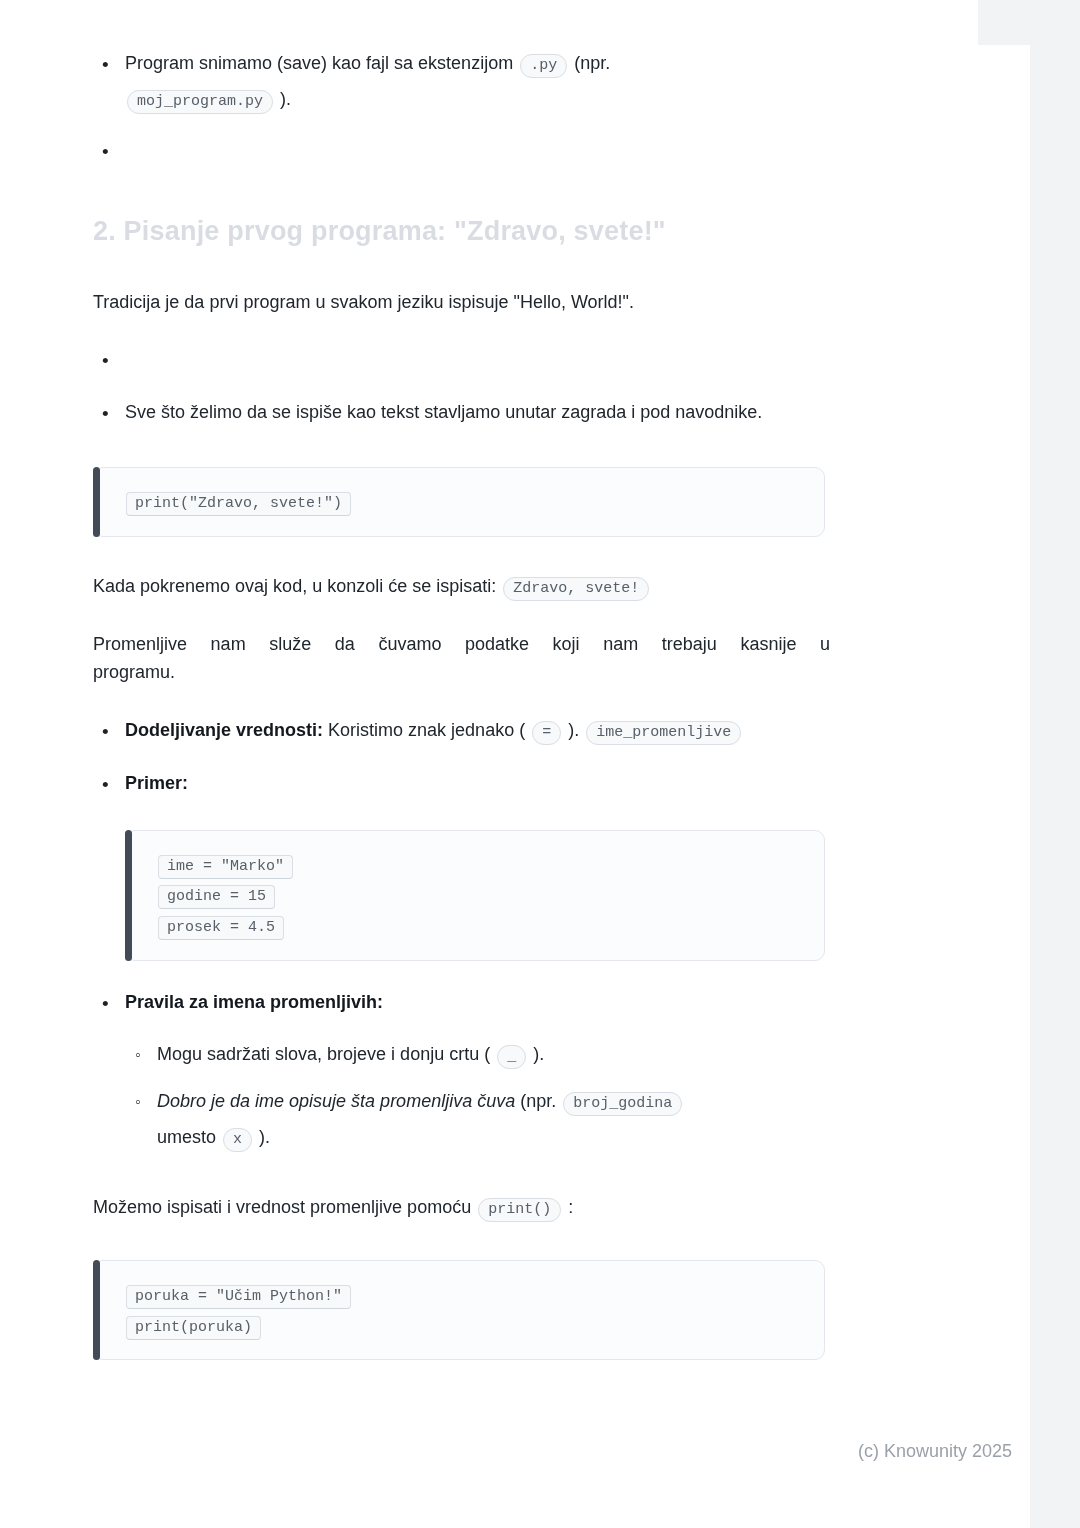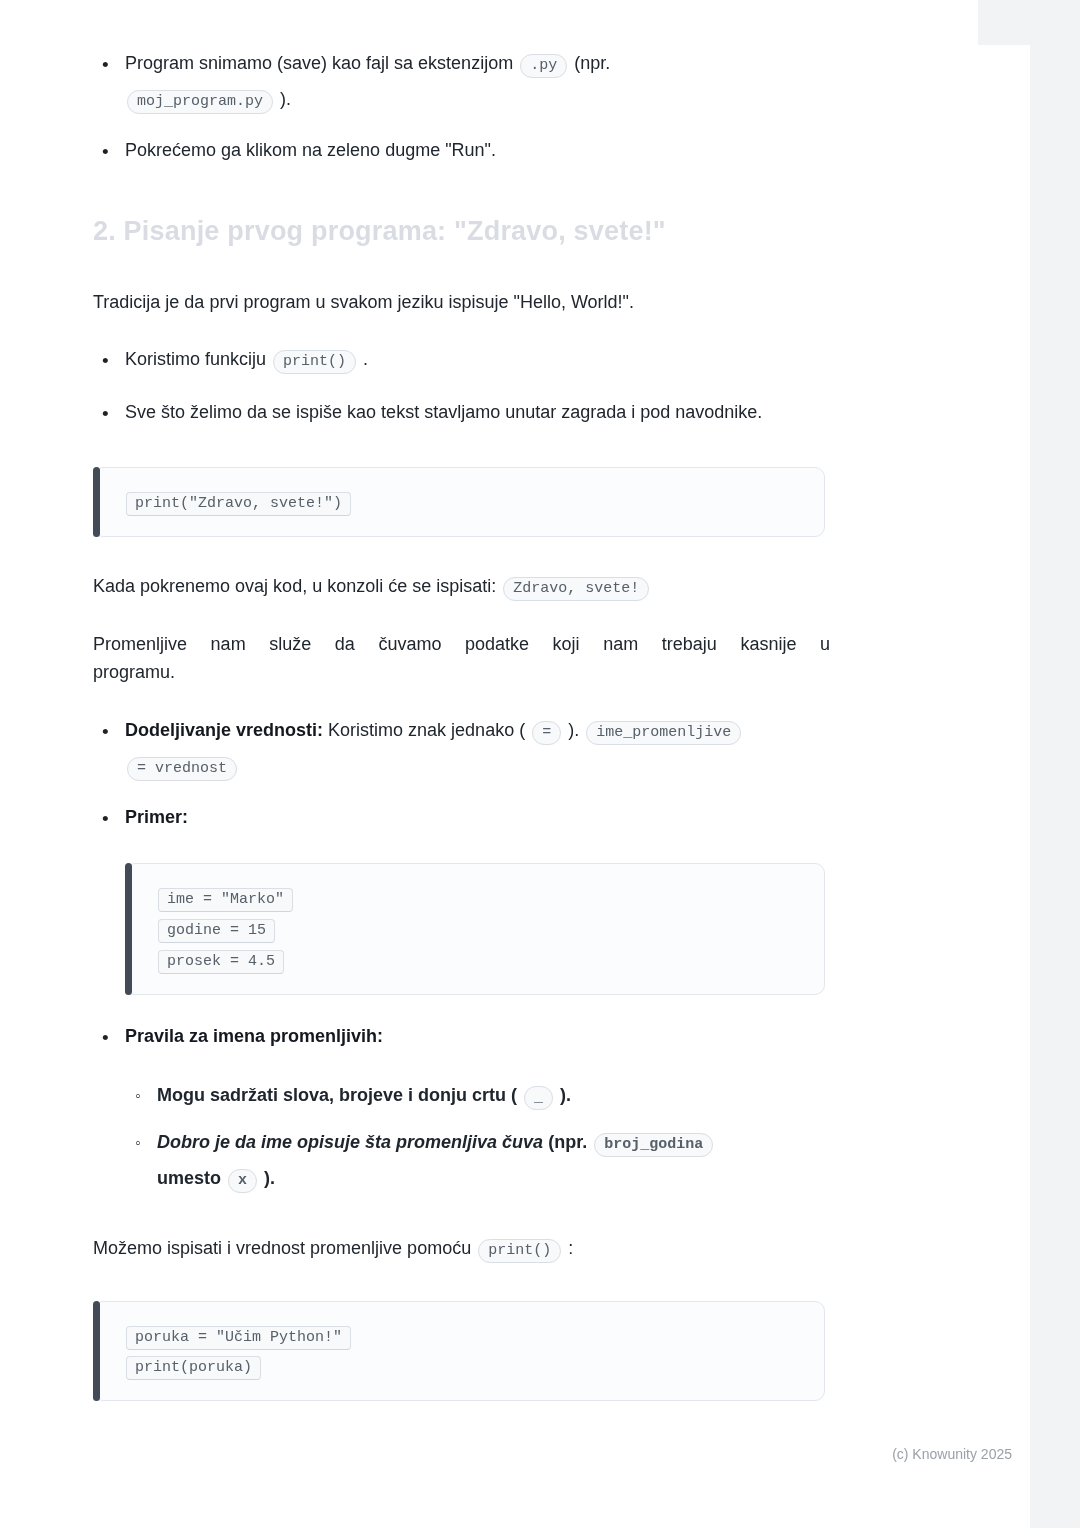--- a/index.html
+++ b/index.html
@@ -27,21 +27,21 @@
     position:absolute;
     left:93px;top:50px;
     width:737px;
   }
   
   ul{list-style:none;}
   li{display:flex;align-items:flex-start;margin-bottom:23px;}
   .li-body{flex:1;min-width:0;}
   .marker{flex:none;width:32px;padding-left:9px;color:#1f2328;}
   .marker::before{content:"\2022";font-size:19px;}
-  .l2{margin-top:31px;margin-left:10px;font-weight:bold;}
+  .l2{margin-top:24px;margin-left:10px;}
   .l2 li{margin-bottom:19px;}
   .l2 .marker{width:22px;padding-left:0;}
   .l2 .marker::before{content:"\25E6";font-size:16px;}
   
   h2{
     font-size:27px;font-weight:700;
     color:var(--heading-faded);
     margin:44px 0 36px 0;
     letter-spacing:.2px;
   }
@@ -96,21 +96,21 @@
     position:absolute;right:0;top:0;
     width:102px;height:100%;
     background:var(--gutter);
   }
   .scroll-track{
     position:absolute;left:0;top:45px;bottom:0;
     width:52px;background:#ffffff;
   }
   .footer{
     position:absolute;right:68px;bottom:62px;
-    font-size:14px;color:#9aa1a9;
+    font-size:18px;color:#9aa1a9;
     z-index:5;
   }
 </style>
 </head>
 <body>
 
 <div class="page">
 
   <div class="content">
 
@@ -122,40 +122,32 @@
           <code class="chip">.py</code>
           <span>(npr.</span>
           <span class="nl">
             <code class="chip">moj_program.py</code>
             <span>).</span>
           </span>
         </div>
       </li>
       <li>
         <span class="marker"></span>
-        <div class="li-body">
-          <span>Pokrećemo ga klikom na zeleno dugme "Run".</span>
-        </div>
       </li>
     </ul>
 
     <h2>2. Pisanje prvog programa: "Zdravo, svete!"</h2>
 
     <p>
       <span>Tradicija je da prvi program u svakom jeziku ispisuje "Hello, World!".</span>
     </p>
 
     <ul class="l1">
       <li>
         <span class="marker"></span>
-        <div class="li-body">
-          <span>Koristimo funkciju</span>
-          <code class="chip">print()</code>
-          <span>.</span>
-        </div>
       </li>
       <li>
         <span class="marker"></span>
         <div class="li-body">
           <span>Sve što želimo da se ispiše kao tekst stavljamo unutar zagrada i pod navodnike.</span>
         </div>
       </li>
     </ul>
 
     <div class="code-block">
@@ -178,23 +170,20 @@
 
     <ul class="l1">
       <li>
         <span class="marker"></span>
         <div class="li-body">
           <b>Dodeljivanje vrednosti:</b>
           <span>Koristimo znak jednako (</span>
           <code class="chip">=</code>
           <span>).</span>
           <code class="chip">ime_promenljive</code>
-          <span class="nl">
-            <code class="chip">= vrednost</code>
-          </span>
         </div>
       </li>
       <li>
         <span class="marker"></span>
         <div class="li-body">
           <b>Primer:</b>
         </div>
       </li>
     </ul>
 

